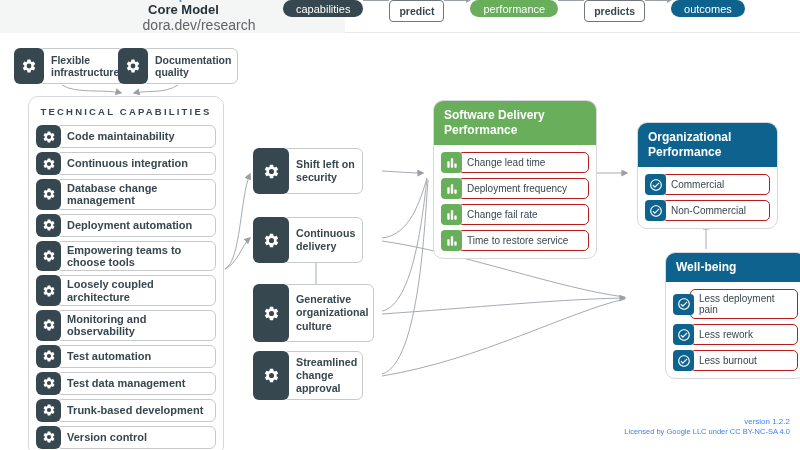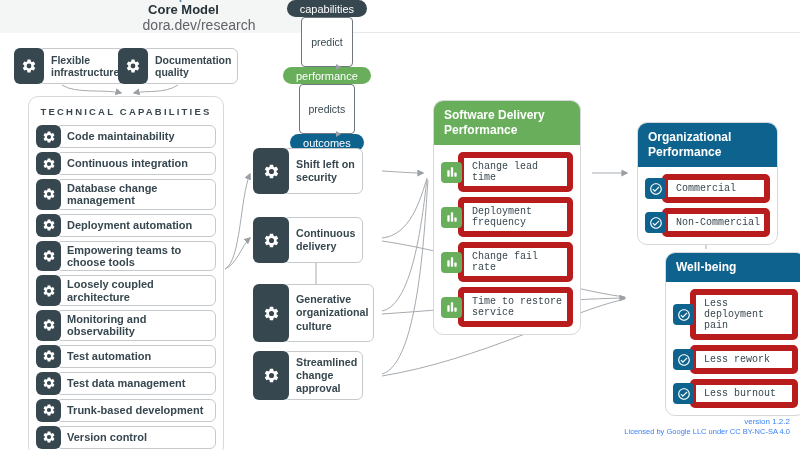--- a/index.html
+++ b/index.html
@@ -5,26 +5,26 @@
   * { margin:0; padding:0; box-sizing:border-box; }
   html,body { width:800px; height:450px; }
   body { font-family:"Liberation Sans", sans-serif; background:#fff; overflow:hidden; }
   .frame { position:relative; width:800px; height:450px; background:#fff; }
 
   
   .header { position:absolute; top:0; left:0; width:800px; height:33px; border-bottom:1px solid #E6E8EA; background:#fff; }
   .header-left { position:absolute; left:0; top:0; width:345px; height:33px; background:#F4F5F5; display:flex; align-items:center; padding-left:15px;flex-direction:column; }
   .app-title { font-weight:bold; font-size:13px; color:#263238; margin-left:7px; }
   .research-link { margin-left:38px; font-size:14px; color:#5F6368; text-decoration:none; }
-  .flow { position:absolute; left:283px; top:0; height:46px; display:flex; align-items:center;flex-direction:column; }
+  .flow { position:absolute; left:283px; top:0; height:46px; display:flex; align-items:flex-start; }
   .pill { color:#fff; font-size:11px; padding:2.5px 13px; border-radius:11px; white-space:nowrap; }
   .pill.dark { background:#37474F; }
   .pill.green { background:#68AE5B; }
   .pill.blue { background:#0E638E; }
-  .fbox { border:1px solid #6F767C; border-radius:4px; padding:18px 9px; font-size:10.5px; color:#37474F; background:#fff; white-space:nowrap; }
+  .fbox { border:1px solid #6F767C; border-radius:4px; padding:4px 9px; font-size:10.5px; color:#37474F; background:#fff; white-space:nowrap;font-weight:bold; }
   .fline { width:26px; height:1px; background:#9AA0A6; position:relative; }
   .fline.arr::after { content:""; position:absolute; right:-1px; top:-3px;
       border-left:5px solid #9AA0A6; border-top:3.5px solid transparent; border-bottom:3.5px solid transparent; }
 
   
   .main { position:absolute; top:33px; left:0; width:800px; height:417px; }
   svg.wires { position:absolute; left:0; top:0; width:800px; height:417px; pointer-events:none; }
 
   
   .cap-row { display:flex; align-items:stretch; }
@@ -51,22 +51,22 @@
   
   .card { position:absolute; background:#fff; border:1px solid #D6D8DB; border-radius:10px; }
   .card-h { color:#fff; font-weight:bold; font-size:12px; line-height:1.25; padding:7px 10px; border-radius:9px 9px 0 0; }
   .card-h.green { background:#68AE5B; }
   .card-h.blue { background:#0E638E; }
   .card-b { padding:7px 7px; display:flex; flex-direction:column; gap:5px; }
   .m-item { display:flex; align-items:center; }
   .m-ic { width:21px; height:21px; border-radius:4px; display:flex; align-items:center; justify-content:center; flex:0 0 auto; position:relative; z-index:1; }
   .m-ic.green { background:#68AE5B; }
   .m-ic.blue { background:#0E638E; }
-  .m-tx { flex:1; border:6px solid #b91c1c; border-radius:5px; font-size:10px; color:#37474F; padding:3px 2px 3px 8px;
-          margin-left:-4px; min-height:21px; display:flex; align-items:center;font-family:Liberation Mono, monospace; }
+  .m-tx { flex:1; border:1px solid #b91c1c; border-radius:5px; font-size:10px; color:#37474F; padding:3px 2px 3px 8px;
+          margin-left:-4px; min-height:21px; display:flex; align-items:center; }
 
   .foot { position:absolute; right:10px; top:383px; text-align:right; color:#3b82f6; line-height:1.4; }
   .foot .v { font-size:8px; }
   .foot .l { font-size:7.5px; }
 </style>
 </head>
 <body>
 
 <div class="frame">
 
@@ -277,21 +277,21 @@
 
     <div class="cap-row mid" style="left:253px; top:318px; min-height:48px;">
       <span class="cap-ic">
         <svg viewBox="0 0 24 24" width="17" height="17">
             <path fill="#fff" d="M19.14 12.94c.04-.3.06-.61.06-.94 0-.32-.02-.64-.07-.94l2.03-1.58a.49.49 0 0 0 .12-.61l-1.92-3.32a.49.49 0 0 0-.59-.22l-2.39.96c-.5-.38-1.03-.7-1.62-.94l-.36-2.54a.48.48 0 0 0-.48-.41h-3.84c-.24 0-.43.17-.47.41l-.36 2.54c-.59.24-1.13.57-1.62.94l-2.39-.96a.49.49 0 0 0-.59.22L2.74 8.87c-.12.21-.08.47.12.61l2.03 1.58c-.05.3-.09.63-.09.94s.02.64.07.94l-2.03 1.58a.49.49 0 0 0-.12.61l1.92 3.32c.12.22.37.29.59.22l2.39-.96c.5.38 1.03.7 1.62.94l.36 2.54c.05.24.24.41.48.41h3.84c.24 0 .44-.17.47-.41l.36-2.54c.59-.24 1.13-.56 1.62-.94l2.39.96c.22.08.47 0 .59-.22l1.92-3.32c.12-.22.07-.47-.12-.61l-2.01-1.58zM12 15.6A3.6 3.6 0 1 1 12 8.4a3.6 3.6 0 0 1 0 7.2z"></path>
           </svg>
       </span>
       <span class="cap-tx">Streamlined change approval</span>
     </div>
 
-    <div class="card" style="left:433px; top:67px; width:148px;">
+    <div class="card" style="left:433px; top:67px; width:164px;">
       <div class="card-h green">Software Delivery Performance</div>
       <div class="card-b">
 
           <div class="m-item">
             <span class="m-ic green">
               <svg viewBox="0 0 24 24" width="14" height="14">
                 <g fill="#fff">
                   <rect x="4" y="9" width="4" height="11" rx="1"></rect>
                   <rect x="10" y="4" width="4" height="16" rx="1"></rect>
                   <rect x="16" y="13" width="4" height="7" rx="1"></rect>

